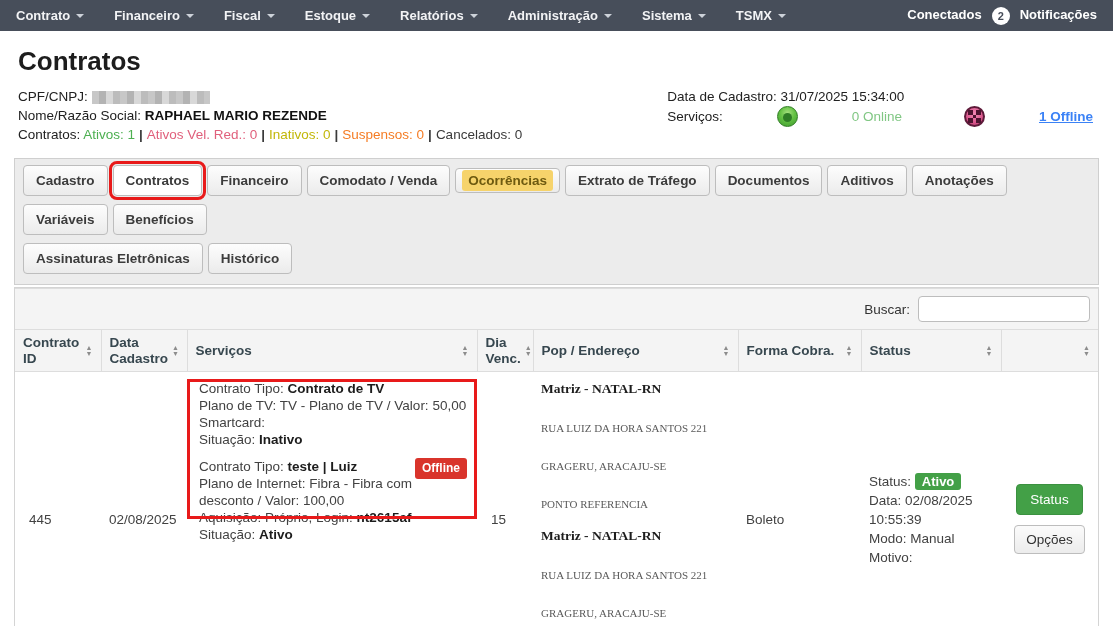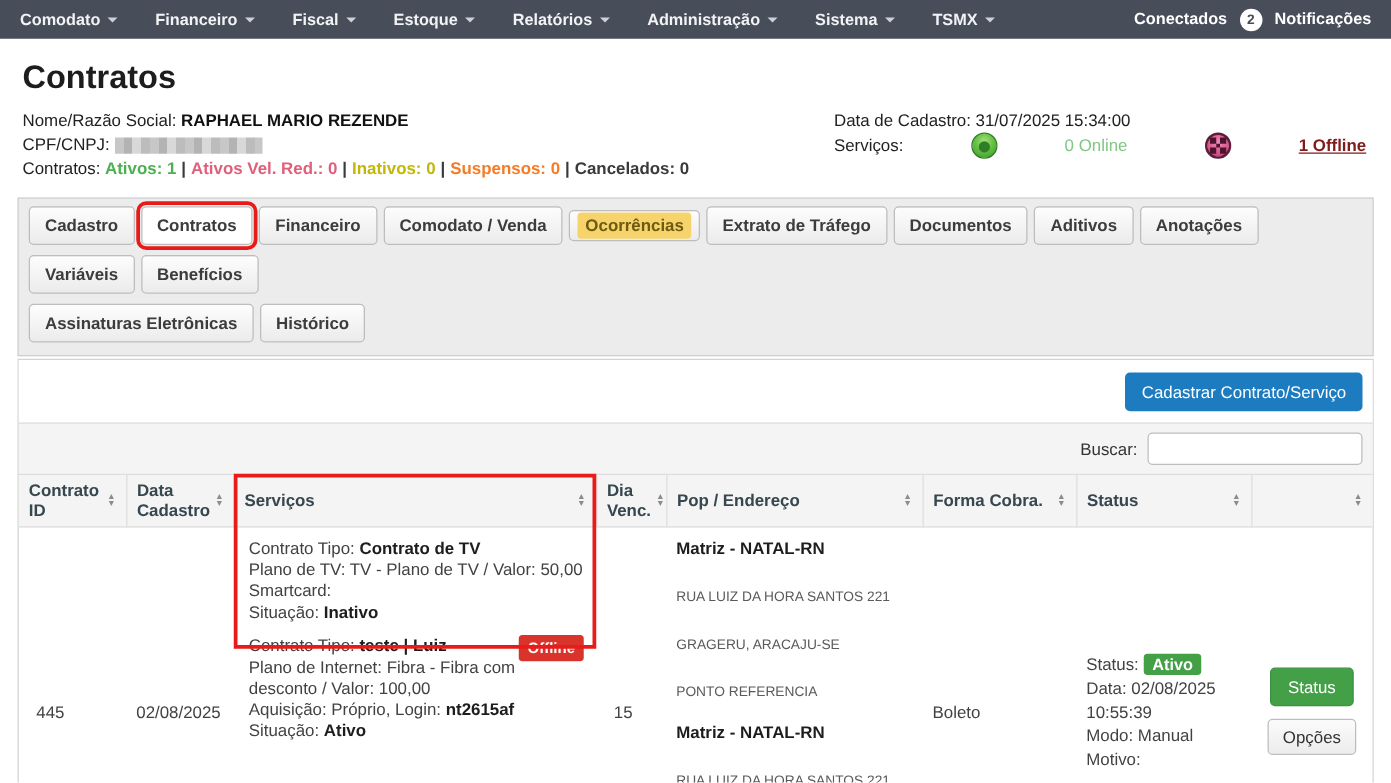--- a/index.html
+++ b/index.html
@@ -12,30 +12,30 @@
   .nav-right { margin-left:auto; display:flex; color:#fff; font-size:13px; font-weight:bold; }
   .conn-badge { width:18px; height:18px; border-radius:50%; background:#fff; color:#474e5a; font-size:11px; font-weight:bold; display:flex; align-items:center; justify-content:center; margin:0 10px; }
 
   
   .page-title { font-size:26px; font-weight:bold; color:#1d1d1d; margin:15px 0 10px 18px; }
   .info-wrap { display:flex; justify-content:space-between; padding:0 20px 0 18px; font-size:13.5px; line-height:19px; }
   .info-left b, .info-right b { color:#111; }
   .cpf-blur { display:inline-block; vertical-align:middle; width:118px; height:13px; margin-left:4px;
     background:repeating-linear-gradient(90deg,#c7c7c7 0 7px,#b3b3b3 7px 14px,#d8d8d8 14px 21px,#bcbcbc 21px 28px); }
   .sep { color:#3a3a3a; font-weight:bold; margin:0 4px; }
-  .cnt { font-weight:bold; }
+  .cnt { font-weight:normal; }
   .svc-line { display:flex; align-items:center;gap:48px; }
   .orb { width:21px; height:21px; border-radius:50%; display:inline-block; position:relative; margin:0 6px; }
   .orb-green { background:radial-gradient(circle at 50% 32%, #a5e07e 0%, #63c143 45%, #3f9a2e 100%); border:1px solid #2e7d22; }
   .orb-green::after { content:""; position:absolute; left:5px; top:6px; width:9px; height:9px; border-radius:50%; background:#2f7d26; }
   .orb-pink { background:radial-gradient(circle at 50% 35%, #f28ab5 0%, #d9568c 60%, #b23468 100%); border:2px solid #5e1b3a; }
   .orb-pink::after { content:""; position:absolute; left:7px; top:7px; width:3px; height:3px; background:#4d1430;
     box-shadow:-4px -4px 0 1px #4d1430, 4px -4px 0 1px #4d1430, -4px 4px 0 1px #4d1430, 4px 4px 0 1px #4d1430; }
   .online-txt { color:#81c784; font-weight:normal; margin-right:8px; }
-  .offline-link { color:#7f1d1d; font-weight:bold; text-decoration:underline; cursor:pointer; }
+  .offline-link { color:#3b82f6; font-weight:bold; text-decoration:underline; cursor:pointer; }
 
   
   .tabs-box { margin:14px 14px 0 14px; background:#ececec; border:1px solid #cfcfcf; padding:6px 8px 2px 8px; }
   .tab { display:inline-block; background:linear-gradient(#fdfdfd,#ebebeb); border:1px solid #bdbdbd; border-radius:4px;
     padding:7px 12px; font-size:13.5px; font-weight:bold; color:#3c3c3c; margin:0 5px 8px 0; cursor:pointer; white-space:nowrap; }
   .tab.active { background:#fff; }
   .tab.annotated { outline:3px solid #e81a1a; outline-offset:1px; }
   .tab.hl { padding:4px 6px; }
   .tab-hl-pill { background:#f6d36b; border-radius:3px; padding:3px 6px; color:#6e5a10; }
 
@@ -52,39 +52,39 @@
   th:last-child { border-right:none; }
   .hcell { display:flex; align-items:center; justify-content:space-between; font-size:13.5px; font-weight:bold; color:#37474f; text-align:left; line-height:16px; }
   .sort { display:flex; flex-direction:column; align-items:center; color:#8c8c8c; font-size:7px; line-height:6px; cursor:pointer; margin-left:4px; }
   td { vertical-align:middle; padding:8px; font-size:13.5px; color:#424242; }
   .row-tr td { border-bottom:1px solid #e3e3e3; height:192px; }
   .c-id, .c-dia { padding-left:14px; vertical-align:middle; }
   .c-serv { vertical-align:top; padding:8px 10px 8px 12px; line-height:17px; }
   .serv-block { margin-bottom:10px; }
   .serv-block b { color:#1d1d1d;margin-top:36px; }
   .badge-offline { float:right; background:#d9342b; color:#fff; font-size:12px; font-weight:bold; border-radius:3px; padding:2px 7px; }
-  .pop-block { margin-bottom:16px; }
+  .pop-block { margin-bottom:16px;font-family:Liberation Serif, serif; }
   .pop-block:last-child { margin-bottom:0; }
   .pop-name { font-weight:bold; color:#1d1d1d; font-size:13.5px; line-height:17px; }
   .pop-small { font-size:11px; line-height:13px; color:#5a5a5a;margin-top:25px; }
   .c-status { line-height:19px; }
   .badge-ativo { background:#43a047; color:#fff; font-weight:bold; border-radius:3px; padding:1px 7px; font-size:13px; }
   .c-actions { text-align:center; }
   .btn-status { background:#43a047; color:#fff; border:1px solid #3b9140; border-radius:4px; padding:7px 13px; font-size:13.5px; cursor:pointer; display:inline-block; margin-bottom:10px; }
   .btn-opcoes { background:linear-gradient(#fbfbfb,#ececec); color:#333; border:1px solid #bdbdbd; border-radius:4px; padding:6px 11px; font-size:13.5px; cursor:pointer; display:inline-block; }
 
   
   .anno-serv { position:absolute; left:172px; top:91px; width:290px; height:140px; border:3px solid #e81a1a; pointer-events:none; z-index:5; }
 </style>
 </head>
 <body>
 
 <div class="navbar">
   <div class="nav-item">
-      <span>Comodato</span>
+      <span>Contrato</span>
       <span class="caret"></span>
     </div>
   <div class="nav-item">
       <span>Financeiro</span>
       <span class="caret"></span>
     </div>
   <div class="nav-item">
       <span>Fiscal</span>
       <span class="caret"></span>
     </div>
@@ -112,22 +112,22 @@
     <span>Conectados</span>
     <span class="conn-badge">2</span>
     <span>Notificações</span>
   </div>
 </div>
 
 <div class="page-title">Contratos</div>
 
 <div class="info-wrap">
   <div class="info-left">
+    <div><span>CPF/CNPJ:</span><span class="cpf-blur"></span></div>
     <div><span>Nome/Razão Social:</span> <b>RAPHAEL MARIO REZENDE</b></div>
-    <div><span>CPF/CNPJ:</span><span class="cpf-blur"></span></div>
     <div>
       <span>Contratos:</span>
       <span class="cnt" style="color: rgb(76, 175, 80);">Ativos: 1</span><span class="sep">|</span><span class="cnt" style="color: rgb(224, 96, 124);">Ativos Vel. Red.: 0</span><span class="sep">|</span><span class="cnt" style="color: rgb(194, 183, 9);">Inativos: 0</span><span class="sep">|</span><span class="cnt" style="color: rgb(245, 124, 36);">Suspensos: 0</span><span class="sep">|</span><span class="cnt" style="color: rgb(58, 58, 58);">Cancelados: 0</span>
     </div>
   </div>
   <div class="info-right">
     <div>Data de Cadastro: 31/07/2025 15:34:00</div>
     <div class="svc-line">
       <span>Serviços:</span>
       <span class="orb orb-green"></span>
@@ -140,23 +140,20 @@
 
 <div class="tabs-box">
   <span class="tab">Cadastro</span><span class="tab active annotated">Contratos</span><span class="tab">Financeiro</span><span class="tab">Comodato / Venda</span><span class="tab hl"><span class="tab-hl-pill">Ocorrências</span></span><span class="tab">Extrato de Tráfego</span><span class="tab">Documentos</span><span class="tab">Aditivos</span><span class="tab">Anotações</span><span class="tab">Variáveis</span><span class="tab">Benefícios</span>
   <br>
   <span class="tab">Assinaturas Eletrônicas</span><span class="tab">Histórico</span>
 </div>
 
 <div class="panel">
   <div class="anno-serv"></div>
 
-  <div class="toolbar-row">
-    <button class="btn-blue">Cadastrar Contrato/Serviço</button>
-  </div>
 
   <div class="search-bar">
     <span>Buscar:</span>
     <input class="search-input" type="text" value="" style="">
   </div>
 
   <table>
     <colgroup>
       <col style="width:86px">
         <col style="width:86px">

